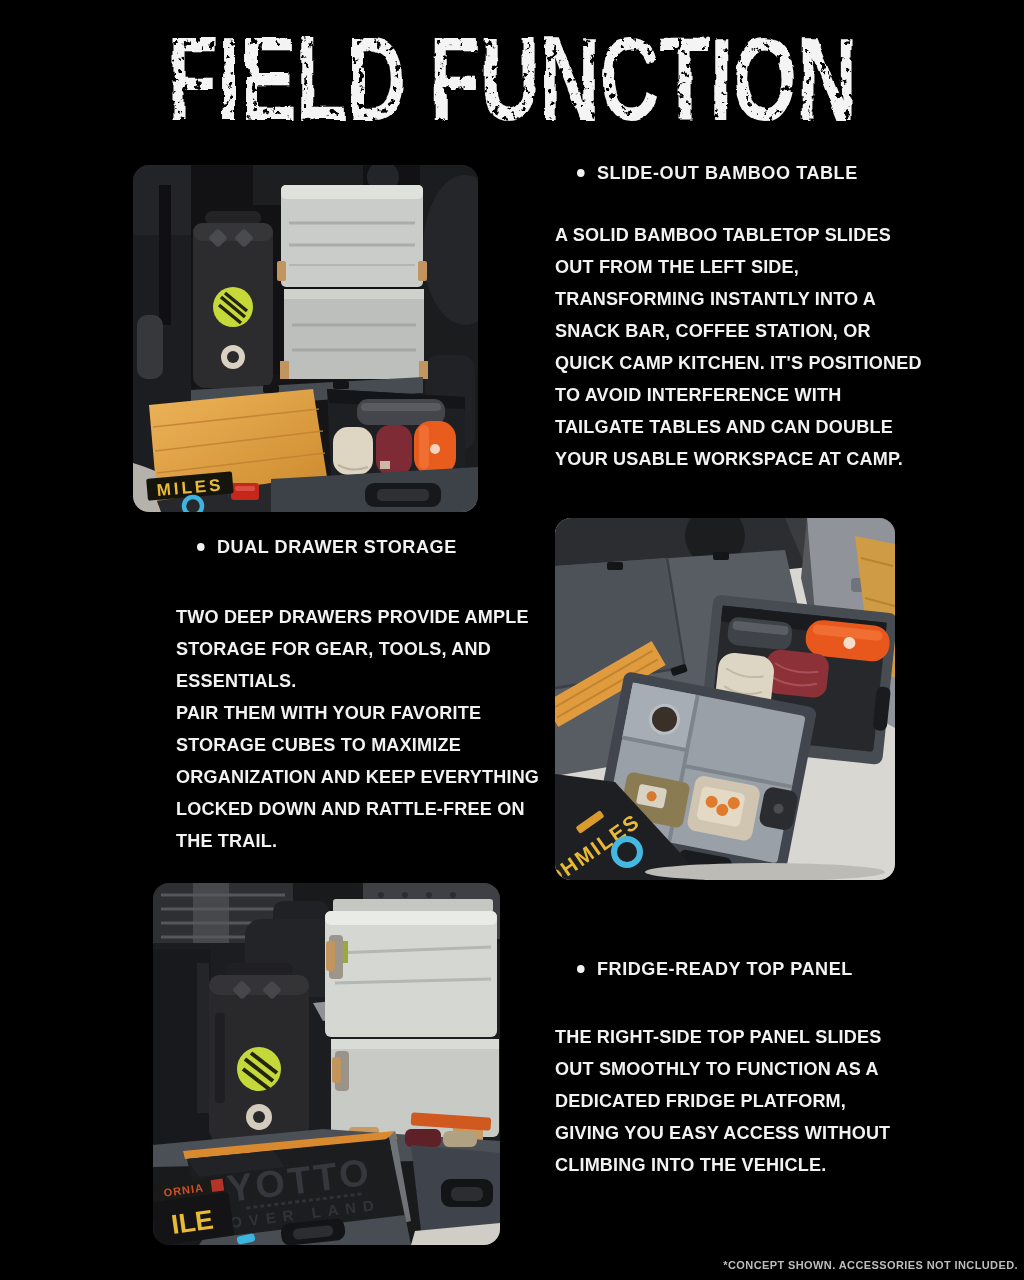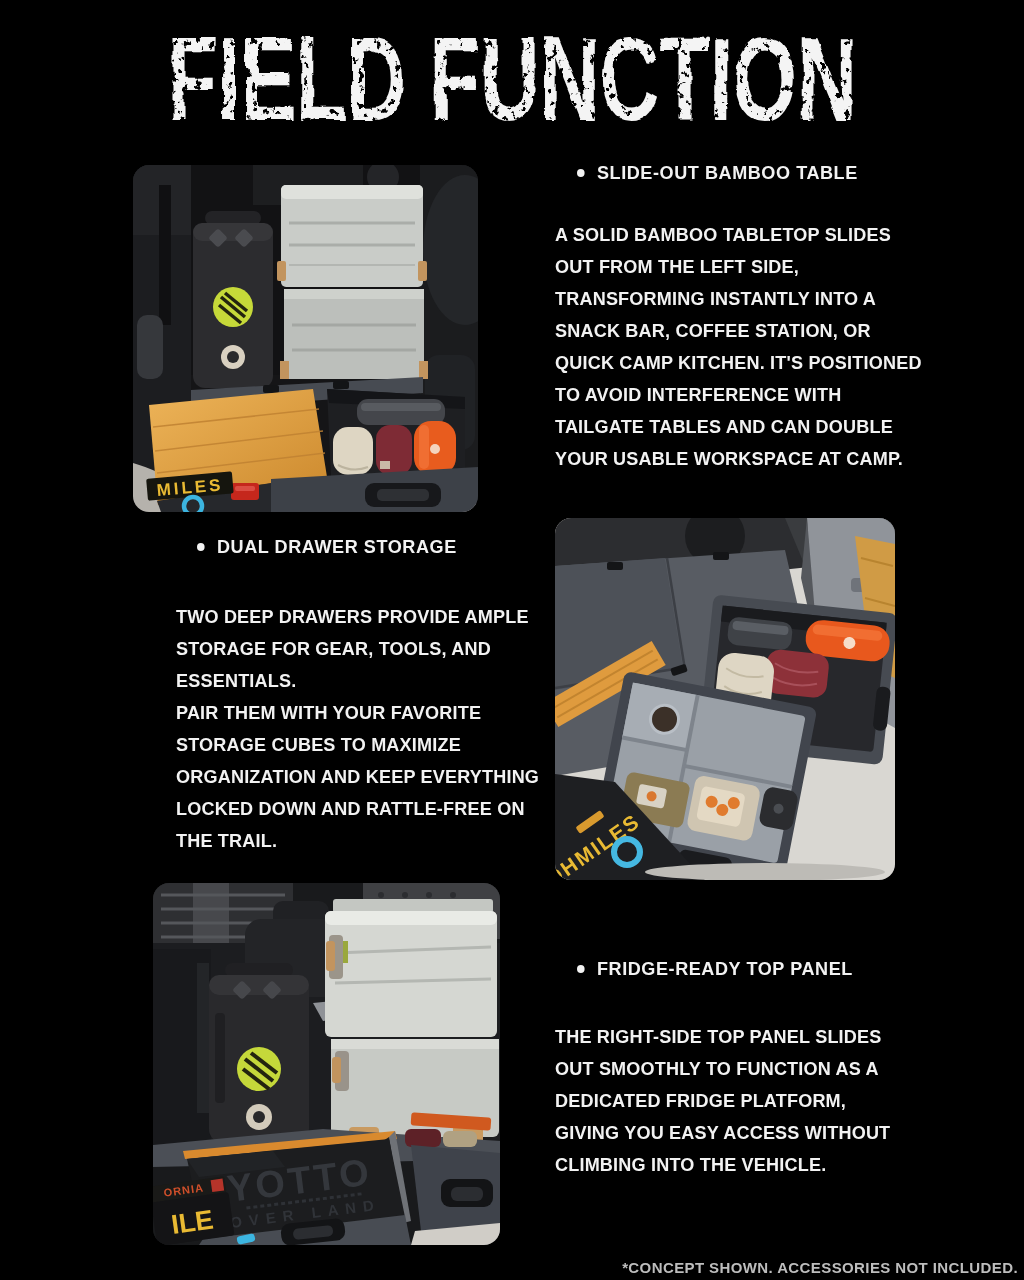--- a/index.html
+++ b/index.html
@@ -36,21 +36,21 @@
     position: absolute; font-size: 19px; font-weight: bold; letter-spacing: .2px;
     transform: scaleX(.95); transform-origin: 0 0;
   }
   .body .line { height: 32px; line-height: 32px; white-space: nowrap; }
   .b1 { left: 555px; top: 219px; }
   .b2 { left: 176px; top: 601px; }
   .b3 { left: 555px; top: 1021px; }
 
   .footnote {
     position: absolute; right: 6px; top: 1259px;
-    font-size: 15px; font-weight: bold; letter-spacing: .4px;
+    font-size: 11px; font-weight: bold; letter-spacing: .4px;
     color: #bdbdbd; white-space: nowrap;
   }
 </style>
 </head>
 <body>
 
 <div class="page">
 
   <header class="title-wrap">
     <svg class="title-svg" viewBox="0 0 708 112">

